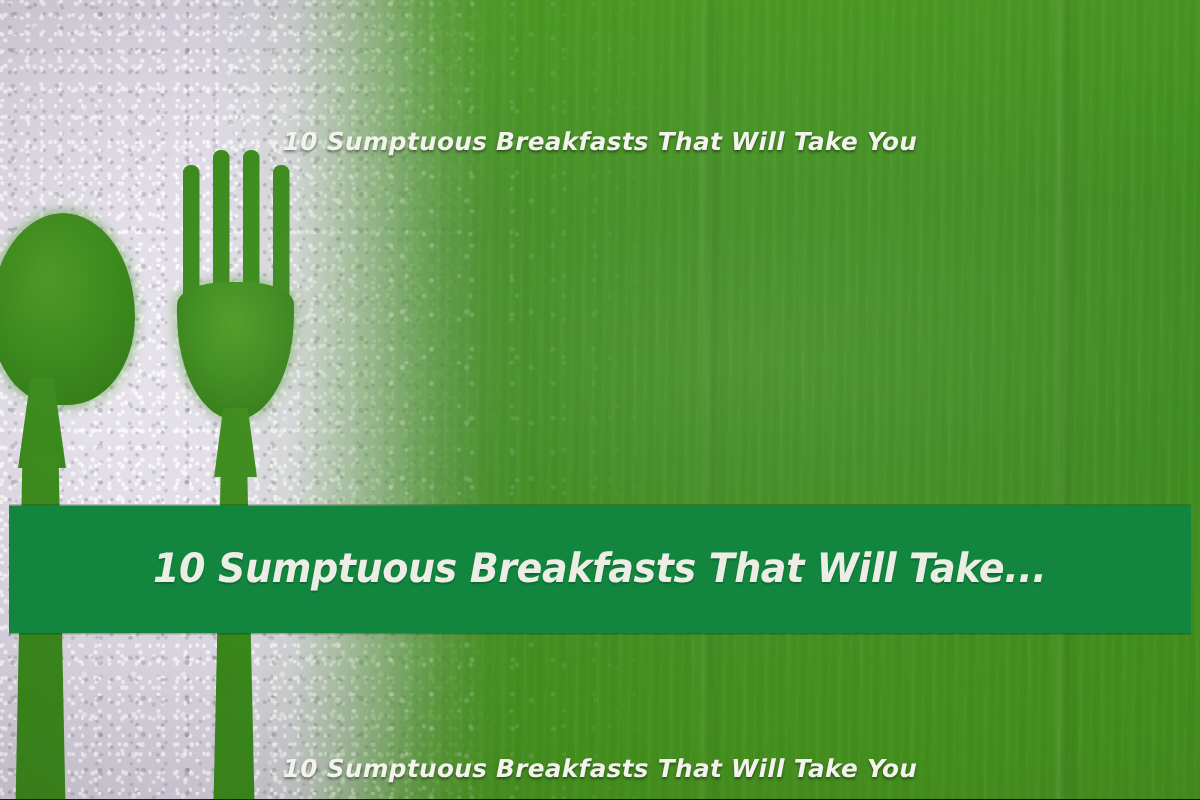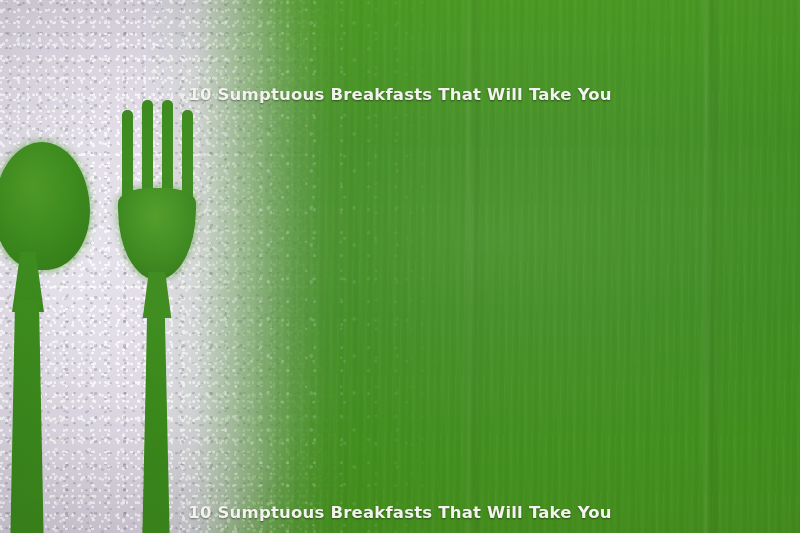--- a/index.html
+++ b/index.html
@@ -3,20 +3,21 @@
 <meta charset="utf-8">
 <style>
   html,body{margin:0;padding:0;background:#000;}
   body{font-family:"Liberation Sans",sans-serif;}
 
   #stage{
     position:relative;
     width:800px;height:533px;
     overflow:hidden;
     background:#0f172a;
+    font-style:italic;
   }
 
   
   .bg-base{
     position:absolute;inset:0;
     background:
       linear-gradient(178deg,#4e9c26 0%,#3f8d1f 28%,#3b8a1c 58%,#47931f 100%);
   }
   
   .bg-seams{
@@ -229,18 +230,21 @@
     <div class="fork-neck"></div>
     <div class="fork-handle"></div>
   </div>
 
   <div class="bg-vignette"></div>
 
   <div class="overlay-title" id="top-heading">
     <span class="l1">10 Sumptuous Breakfasts That Will Take You</span>
   </div>
 
+  <div id="banner">
+    <span id="banner-text">10 Sumptuous Breakfasts That Will Take...</span>
+  </div>
 
   <div class="overlay-title" id="bottom-heading">
     <span>10 Sumptuous Breakfasts That Will Take You</span>
   </div>
 
 </div>
 
 </body></html>

